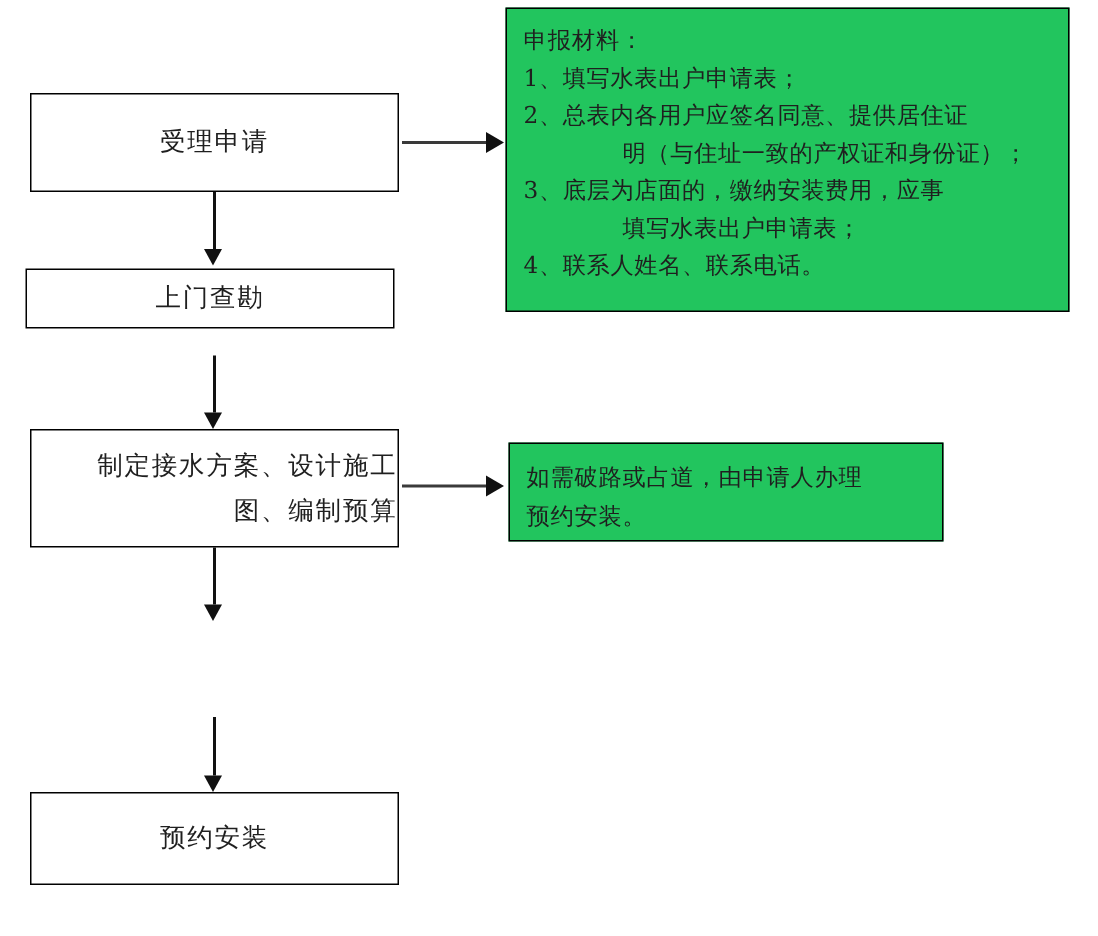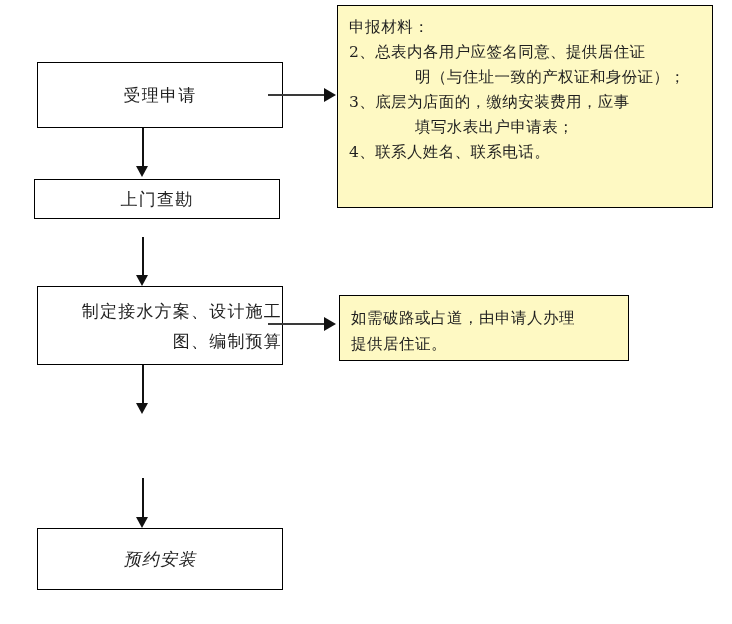--- a/index.html
+++ b/index.html
@@ -27,21 +27,20 @@
   
   .node {
     position: absolute;
     box-sizing: border-box;
     border: 1.4px solid #000000;
     background: #ffffff;
     display: flex;
     align-items: center;
     justify-content: center;
     text-align: center;
-    margin-left: 17px;
   }
   .node .node-label {
     font-size: 17px;
     line-height: 30px;
     letter-spacing: 1.2px;
     color: #1f1f1f;
     white-space: pre-wrap;
     font-family: "DejaVu Serif", "Liberation Serif", serif;
   }
 
@@ -50,28 +49,28 @@
     text-align: right;
   }
   .node.align-left .node-label {
     padding-left: 10px;
   }
 
   #node-accept   { left: 20px;  top: 62px;  width: 246px; height: 66px; }
   #node-survey   { left: 17px;  top: 179px; width: 246px; height: 40px; }
   #node-plan     { left: 20px;  top: 286px; width: 246px; height: 79px; }
   #node-pay      { left: 20px;  top: 414px; width: 246px; height: 64px; }
-  #node-appoint  { left: 20px;  top: 528px; width: 246px; height: 62px; font-style: italic; }
+  #node-appoint  { left: 20px;  top: 528px; width: 246px; height: 62px; }
 
   
   .note {
     position: absolute;
     box-sizing: border-box;
     border: 1.4px solid #000000;
-    background: #fef9c3;
+    background: #22c55e;
   }
   #note-materials { left: 337px; top: 5px;   width: 376px; height: 203px; }
   #note-roadwork  { left: 339px; top: 295px; width: 290px; height: 66px; }
 
   .note-inner {
     padding: 9px 8px 4px 11px;
   }
   .note-heading {
     font-size: 15.5px;
     line-height: 25px;
@@ -172,31 +171,32 @@
 
 
   <div class="node" id="node-appoint">
     <span class="node-label">预约安装</span>
   </div>
 
   <div class="note" id="note-materials">
     <div class="note-inner">
       <div class="note-heading">申报材料：</div>
       <ul class="note-list">
+        <li><span>1、</span><span>填写水表出户申请表；</span></li>
         <li><span>2、</span><span>总表内各用户应签名同意、提供居住证</span><span class="cont">明（与住址一致的产权证和身份证）；</span></li>
         <li><span>3、</span><span>底层为店面的，缴纳安装费用，应事</span><span class="cont">填写水表出户申请表；</span></li>
         <li><span>4、</span><span>联系人姓名、联系电话。</span></li>
       </ul>
     </div>
   </div>
 
   <div class="note" id="note-roadwork">
     <div class="note-inner">
       <div class="note-para">如需破路或占道，由申请人办理
-提供居住证。</div>
+预约安装。</div>
     </div>
   </div>
 
   <div id="arrow-v1">
     <div class="vline"></div>
     <div class="vhead"></div>
   </div>
 
   <div id="arrow-v2">
     <div class="vline"></div>

